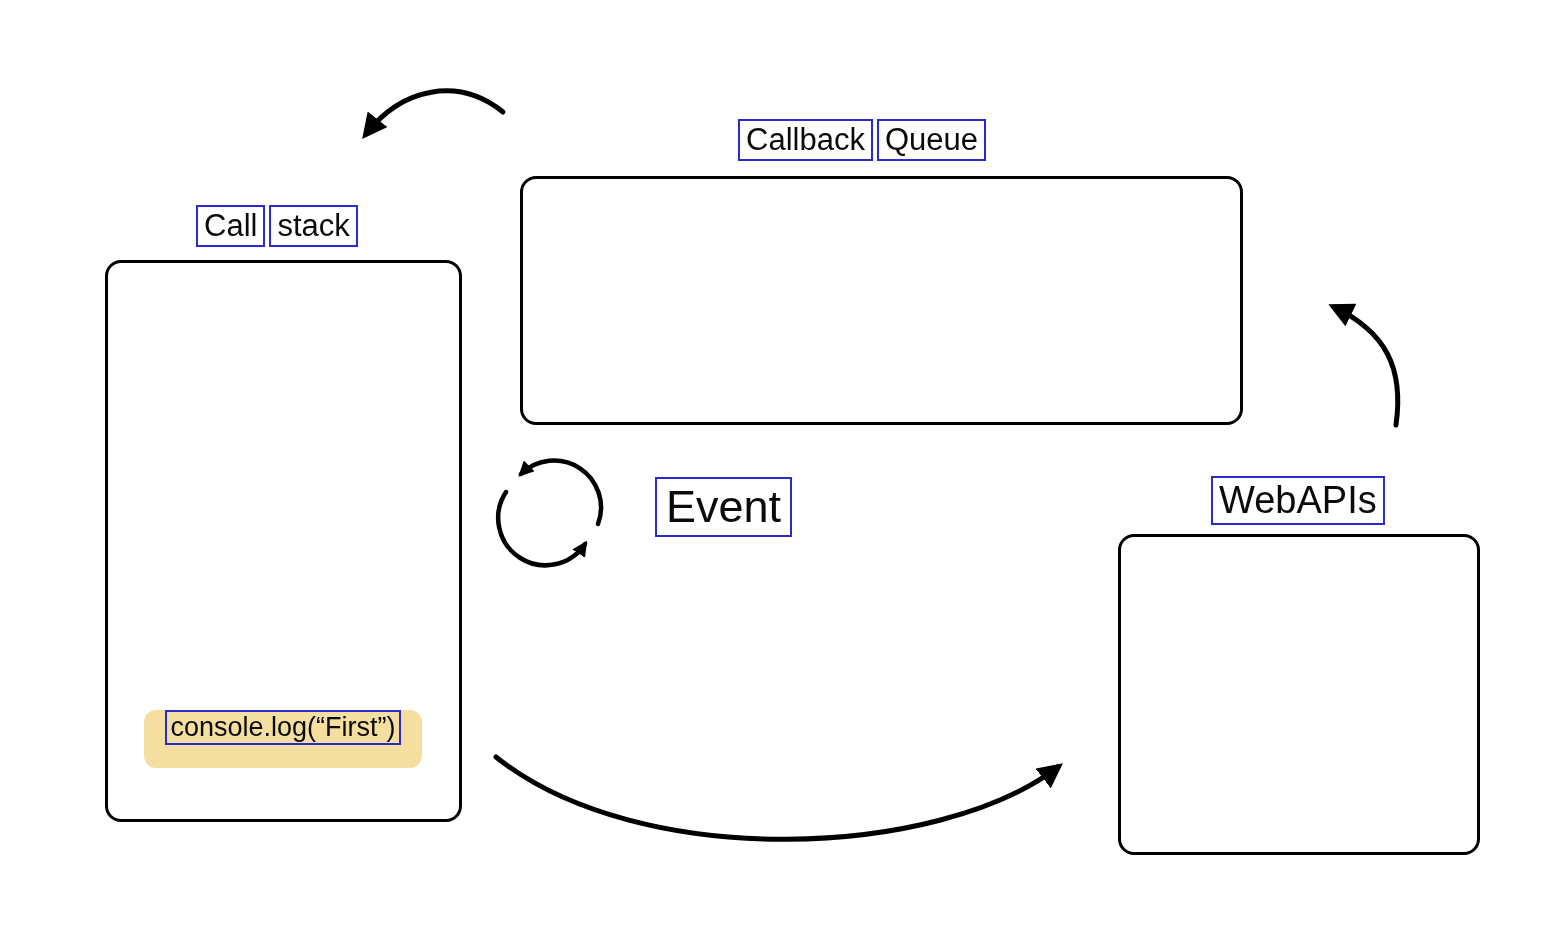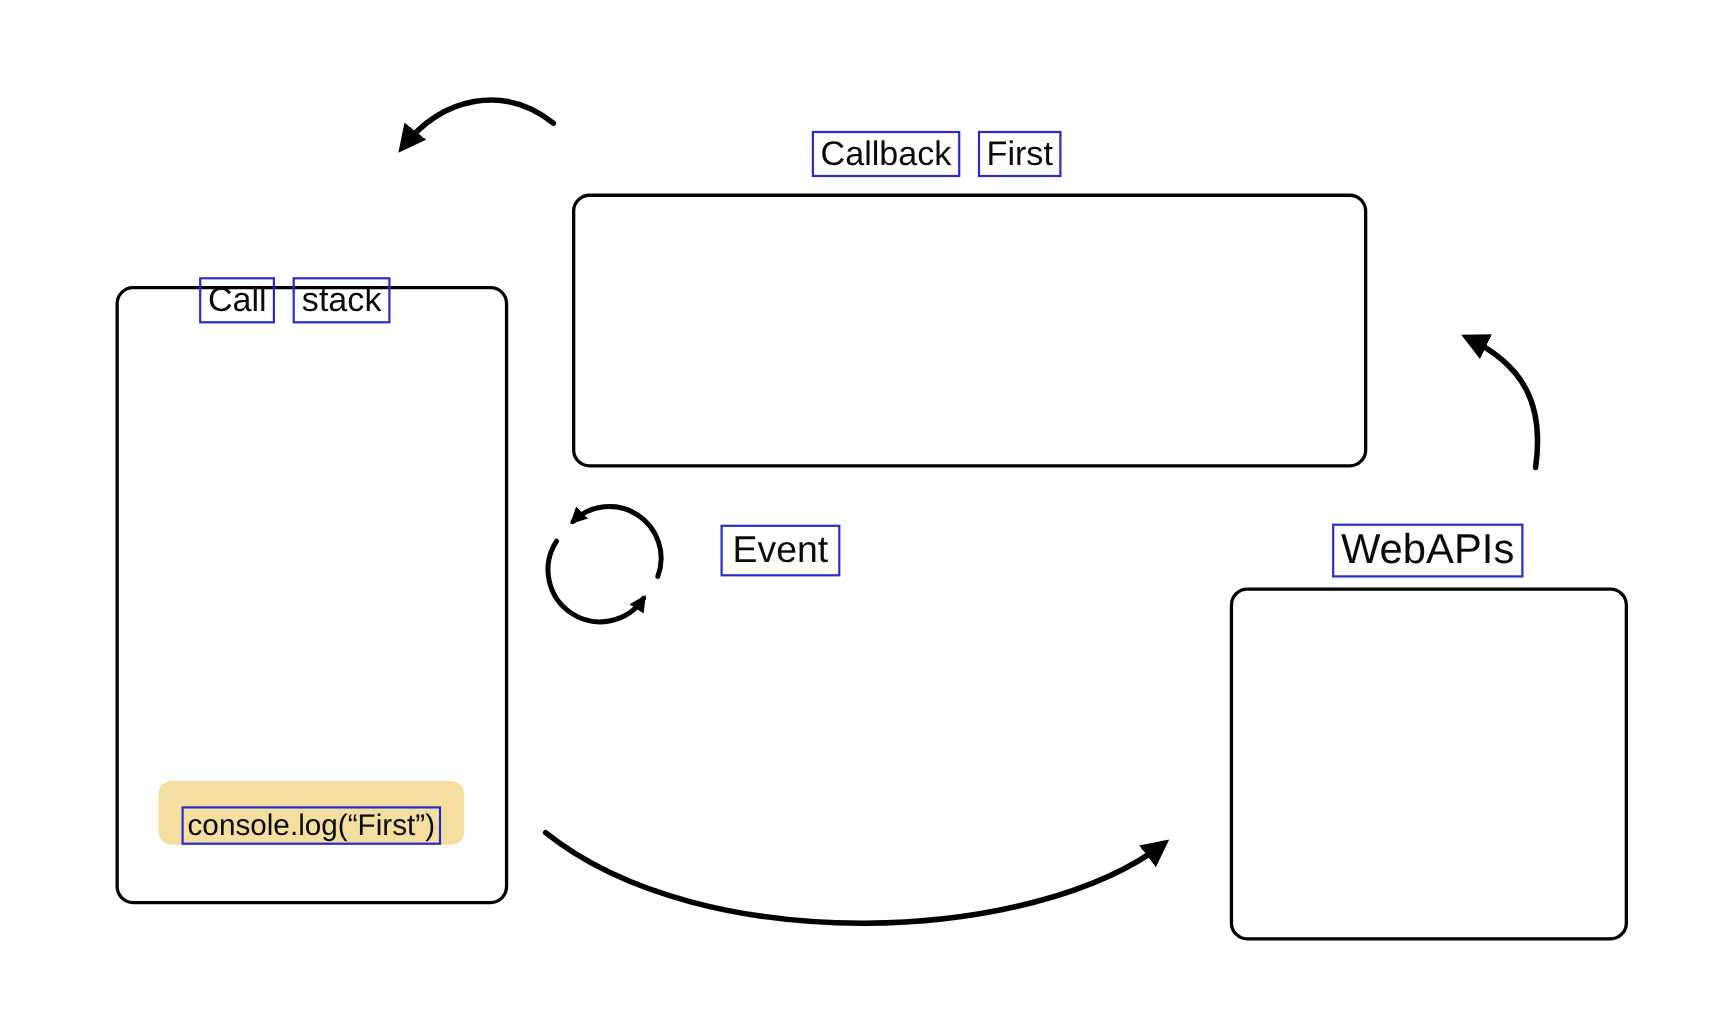--- a/index.html
+++ b/index.html
@@ -22,46 +22,46 @@
     border-radius: 16px;
     background: transparent;
   }
   #call-stack-box   { left: 105px;  top: 260px; width: 351px; height: 556px; }
   #callback-queue-box { left: 520px; top: 176px; width: 717px; height: 243px; }
   #webapis-box      { left: 1118px; top: 534px; width: 356px; height: 315px; }
 
   .label {
     position: absolute;
     display: flex;
-    gap: 16px;
+    gap: 4px;
     align-items: center;
     white-space: nowrap;
     text-align: right;
   }
   .word {
     border: 2.5px solid var(--word-box-border, #2a2acd);
     padding: 1px 6px;
     display: inline-block;
   }
-  #label-call-stack     { left: 181px;  top: 205px; font-size: 31px; margin-top: 47px; }
+  #label-call-stack     { left: 196px;  top: 205px; font-size: 31px; }
   #label-callback-queue { left: 738px;  top: 119px; font-size: 31px; }
-  #label-event-loop     { left: 655px;  top: 477px; font-size: 34px; }
+  #label-event-loop     { left: 655px;  top: 477px; font-size: 45px; }
   #label-event-loop .word { padding: 2px 9px; }
   #label-webapis        { left: 1211px; top: 476px; font-size: 38px; }
 
   .stack-item {
     position: absolute;
     left: 144px;
     top: 710px;
     width: 278px;
     height: 58px;
     background: var(--highlight-bg, #f4dfa0);
     border-radius: 12px;
     display: flex;
-    align-items: flex-end;
+    align-items: flex-start;
     justify-content: center;
     font-size: 27px;
   }
   .stack-item .word { padding: 0 3px; }
 
   svg.overlay {
     position: absolute;
     left: 0;
     top: 0;
     pointer-events: none;
@@ -88,21 +88,21 @@
   <div class="box" id="callback-queue-box"></div>
   <div class="box" id="webapis-box"></div>
 
   <div class="label" id="label-call-stack">
     <span class="word">Call</span>
     <span class="word">stack</span>
   </div>
 
   <div class="label" id="label-callback-queue">
     <span class="word">Callback</span>
-    <span class="word">First</span>
+    <span class="word">Queue</span>
   </div>
 
   <div class="label" id="label-event-loop">
     <span class="word">Event</span>
   </div>
 
   <div class="label" id="label-webapis">
     <span class="word">WebAPIs</span>
   </div>
 

